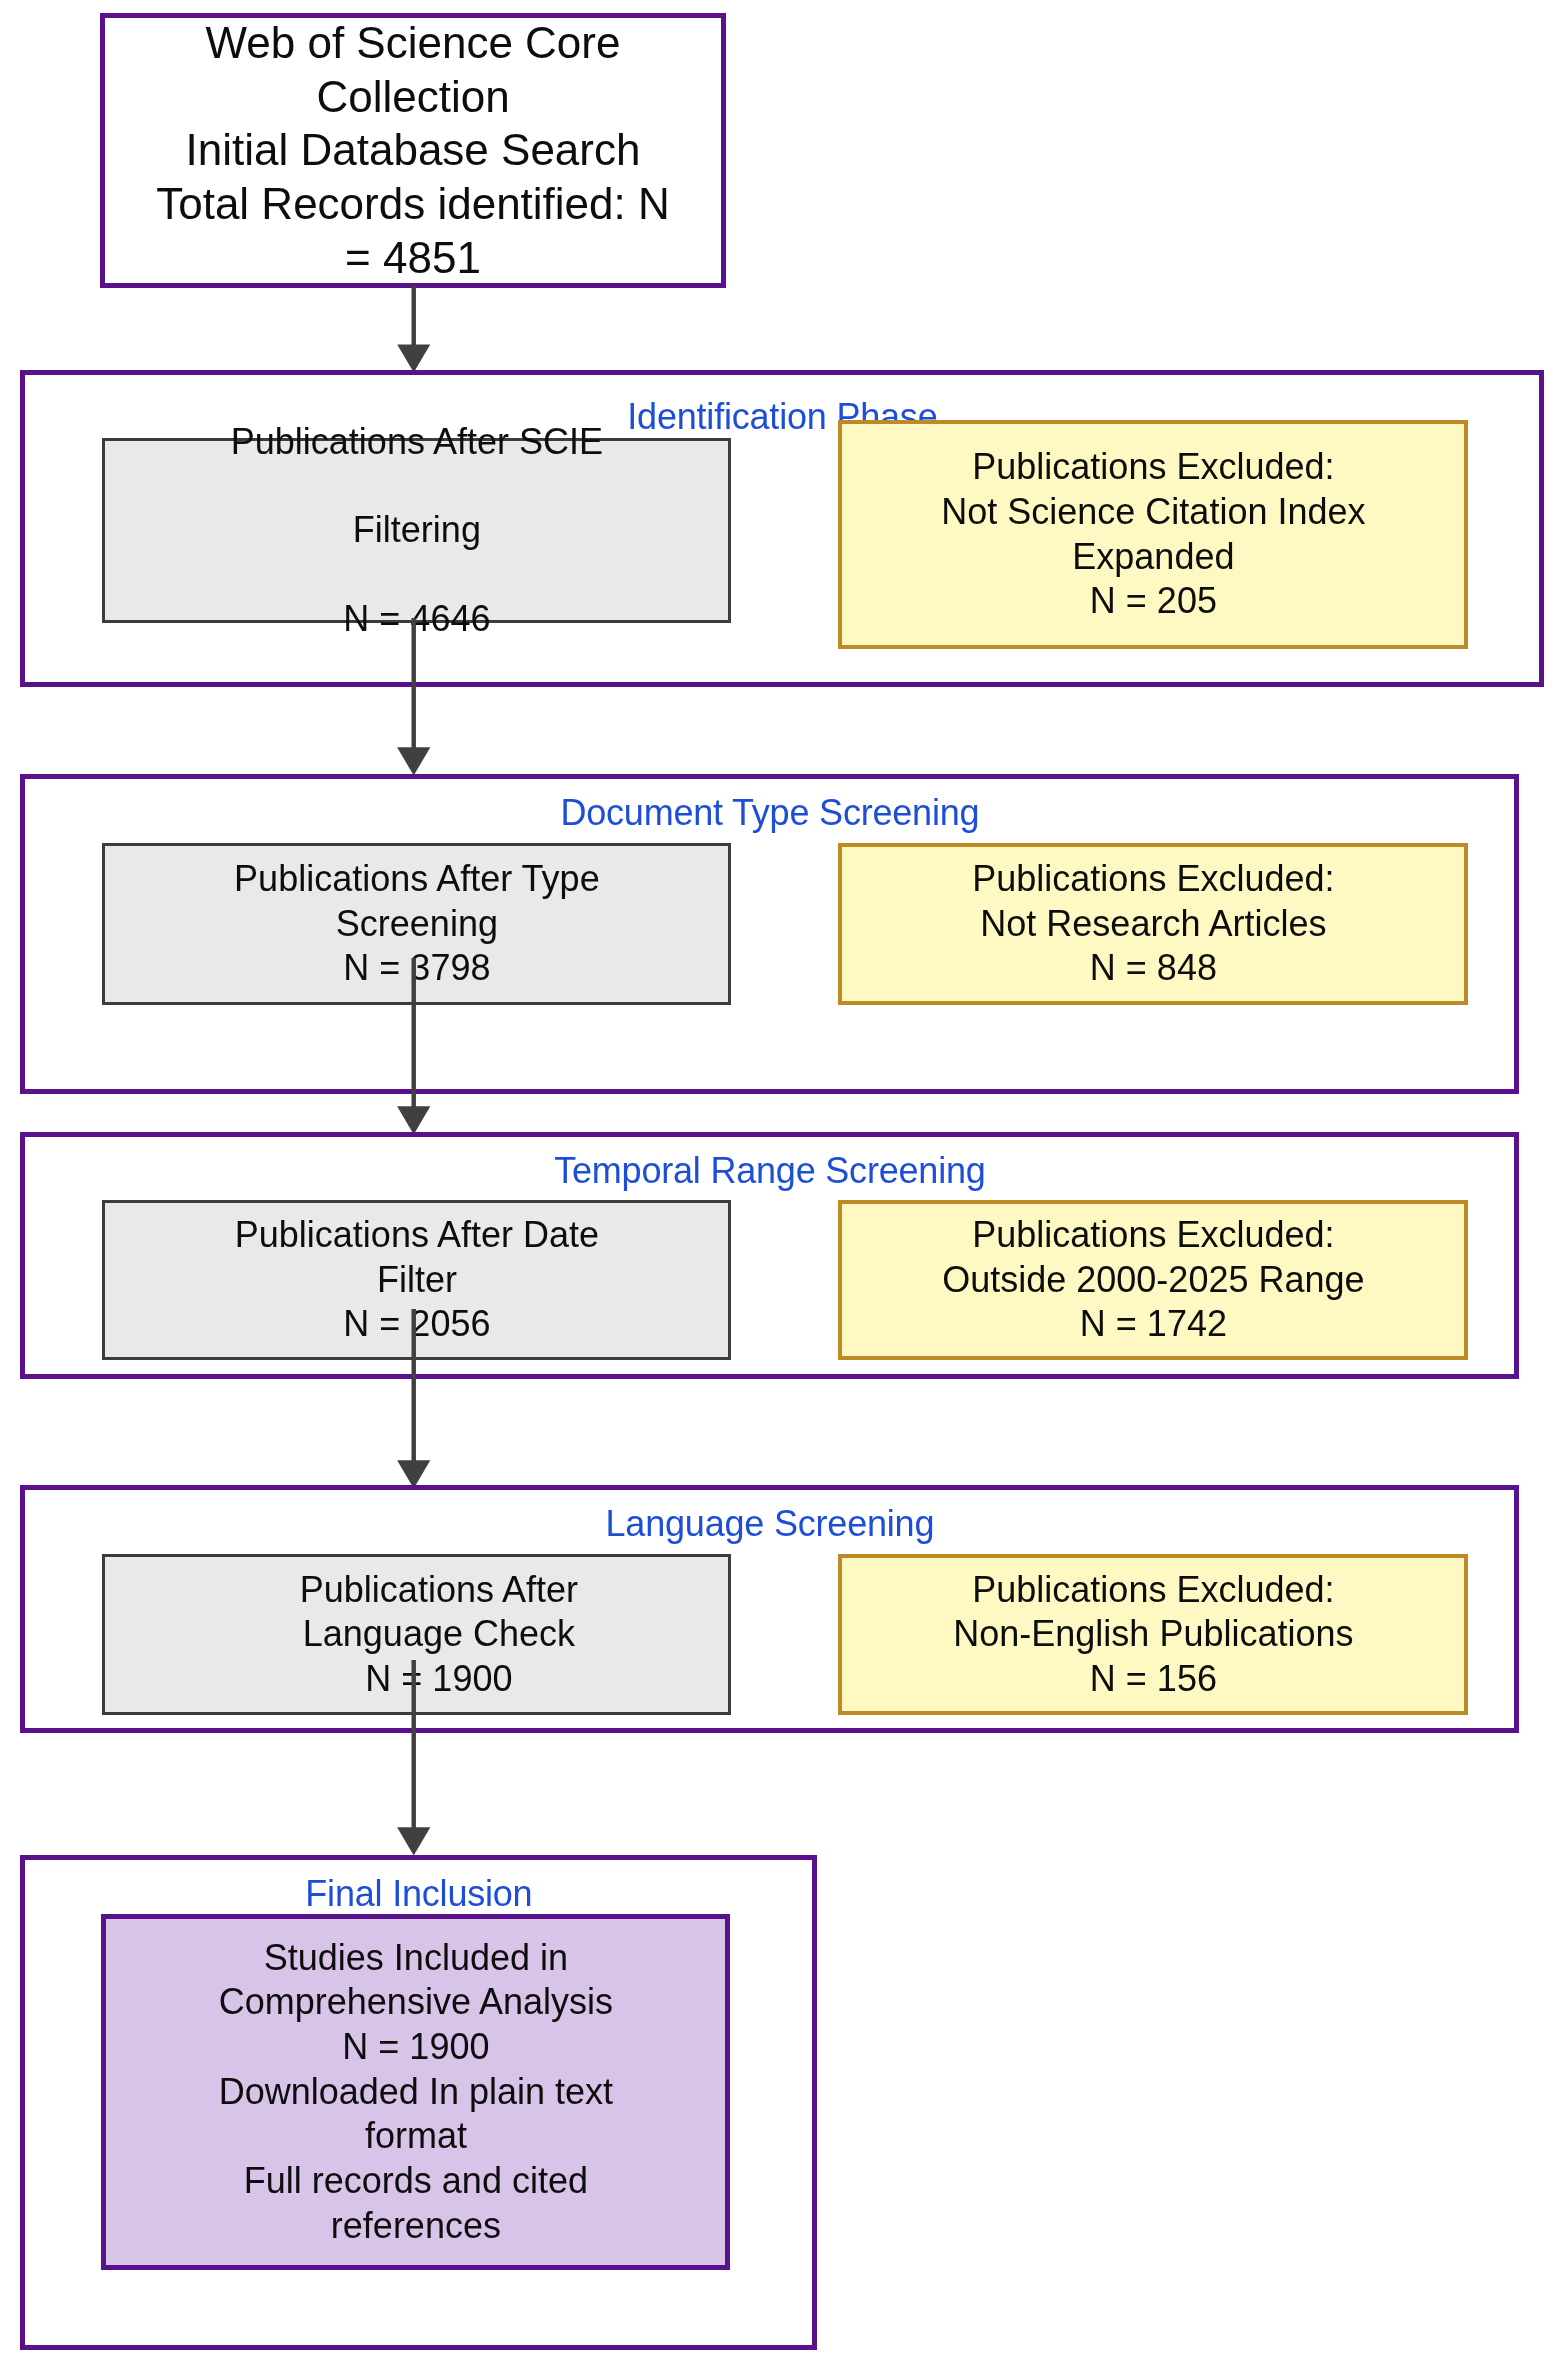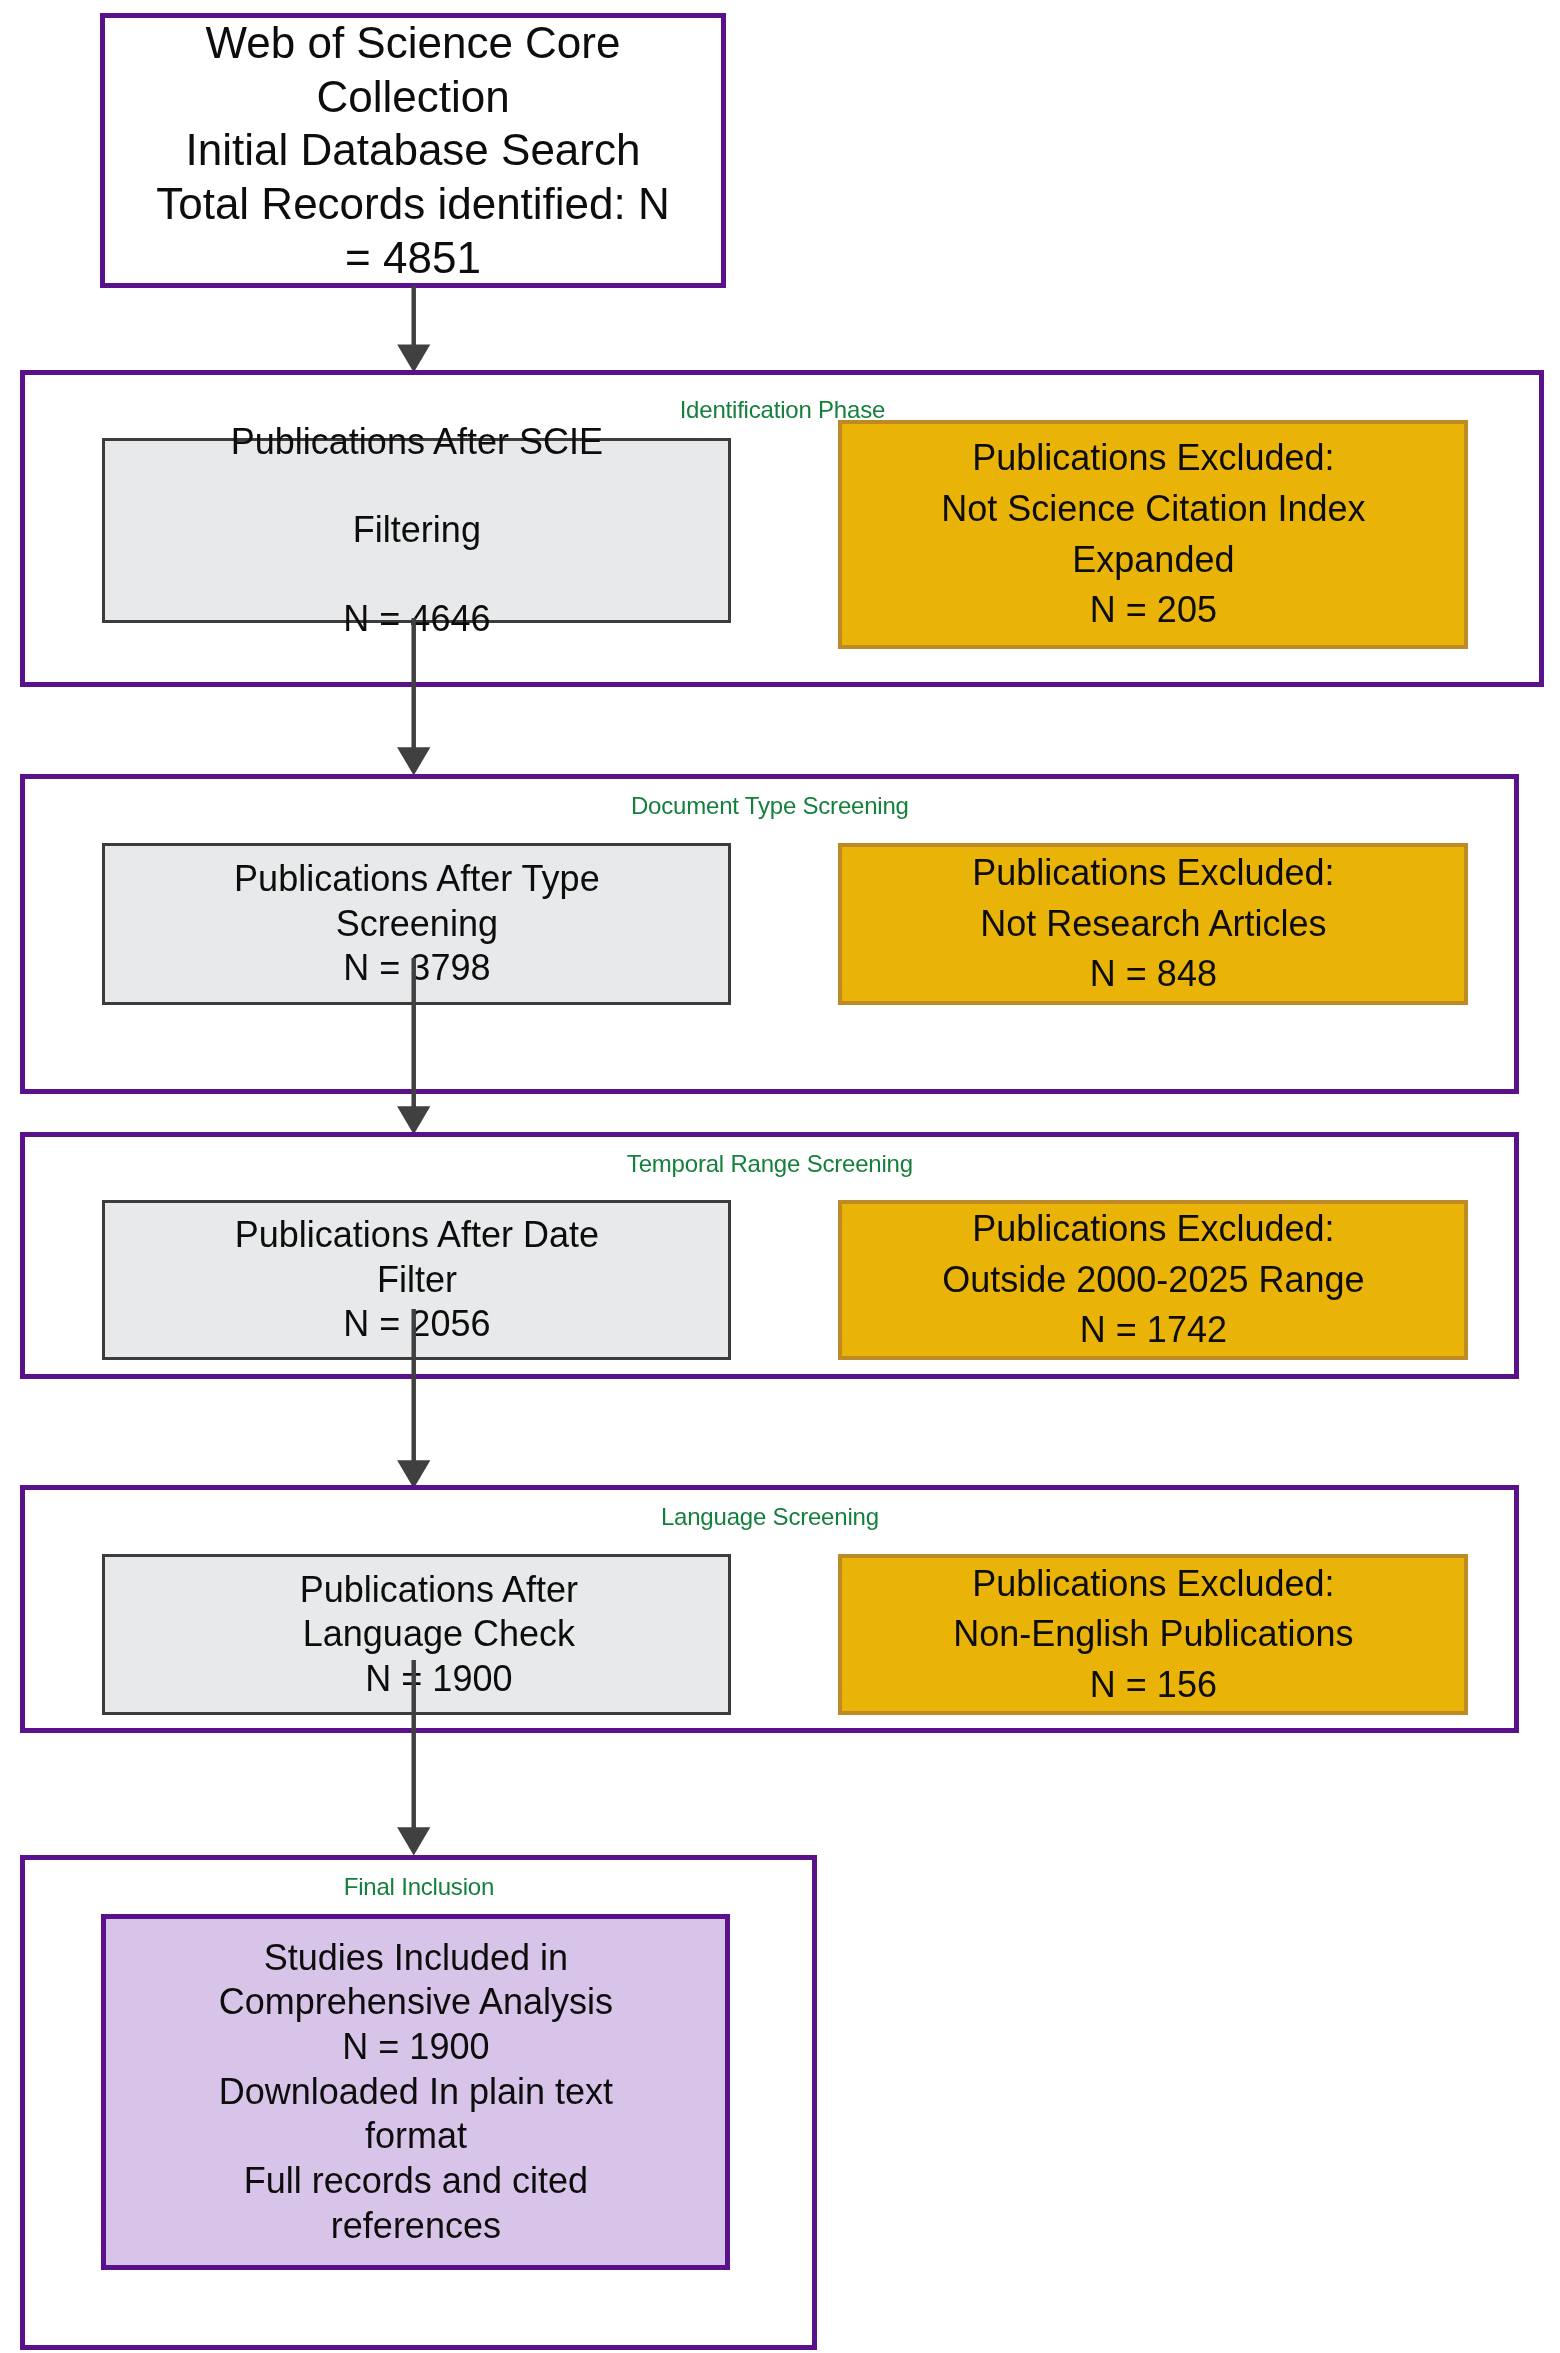--- a/index.html
+++ b/index.html
@@ -40,22 +40,22 @@
     box-sizing: border-box;
     border: 5.7px solid #59128C;
     background: #ffffff;
   }
 
   .phase-title {
     position: absolute;
     left: 0;
     right: 0;
     text-align: center;
-    font-size: 24px;
-    color: #15803d;
+    font-size: 36px;
+    color: #1d4ed8;
     font-weight: 400;
     line-height: 1.1;
     letter-spacing: -0.2px;
   }
 
   .kept-box {
     position: absolute;
     box-sizing: border-box;
     border: 3.8px solid #3c3c3c;
     background: #e8e9ea;
@@ -63,27 +63,26 @@
     flex-direction: column;
     align-items: center;
     justify-content: center;
     text-align: center;
   }
 
   .excluded-box {
     position: absolute;
     box-sizing: border-box;
     border: 4.5px solid #BE8A26;
-    background: #eab308;
-    display: flex;
-    flex-direction: column;
-    align-items: center;
-    justify-content: center;
-    text-align: center;
-    gap: 6px;
+    background: #fef9c3;
+    display: flex;
+    flex-direction: column;
+    align-items: center;
+    justify-content: center;
+    text-align: center;
   }
 
   .included-box {
     position: absolute;
     box-sizing: border-box;
     border: 5.7px solid #59128C;
     background: #D9C4E9;
     display: flex;
     flex-direction: column;
     align-items: center;

